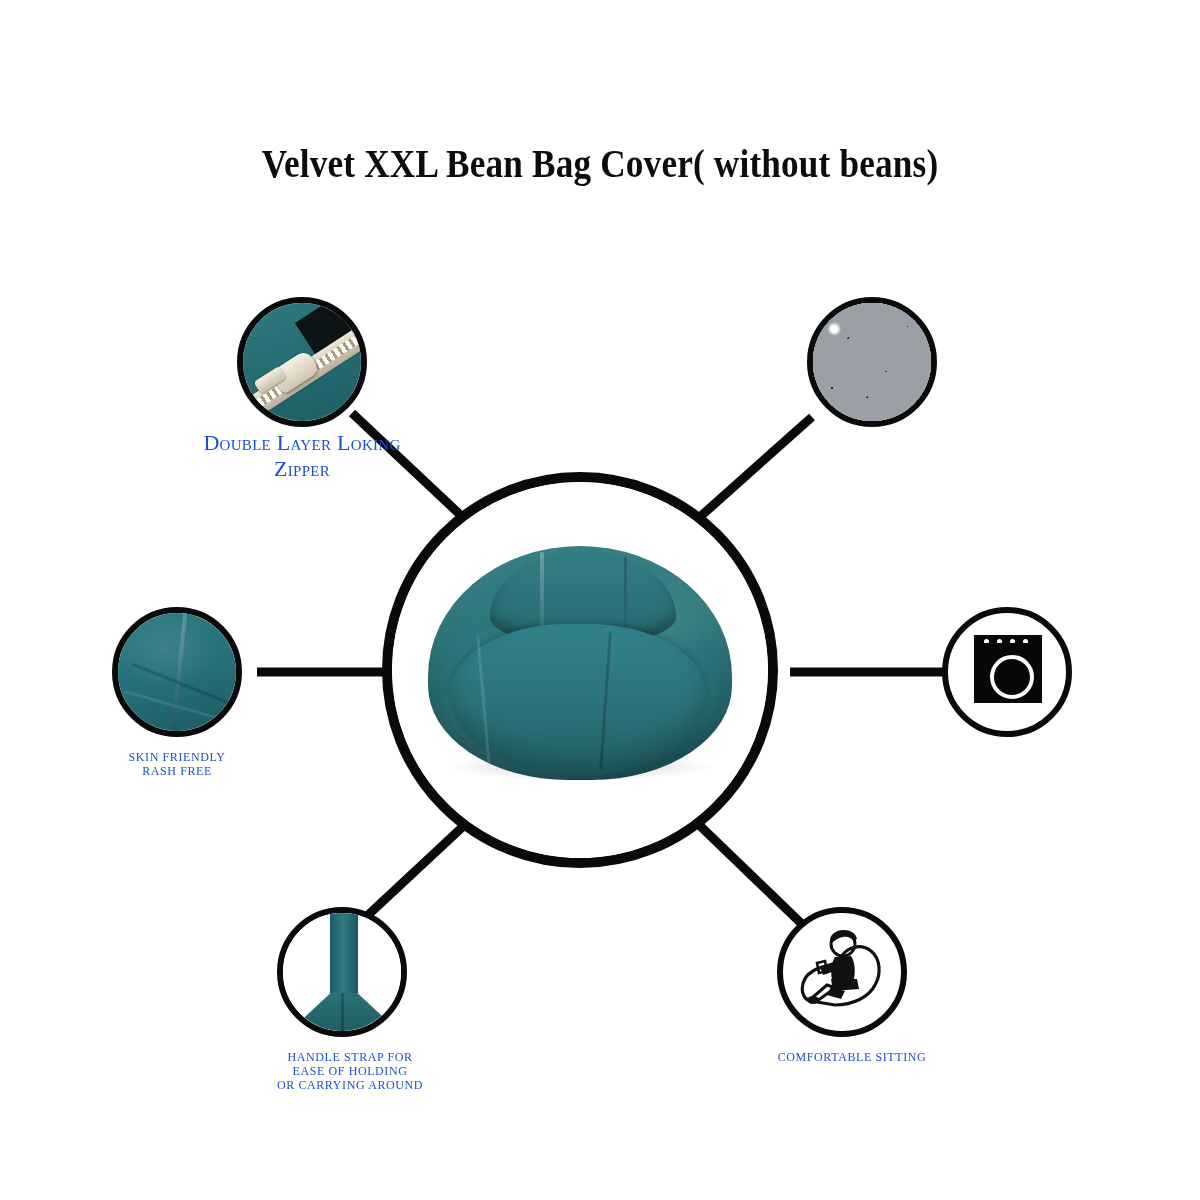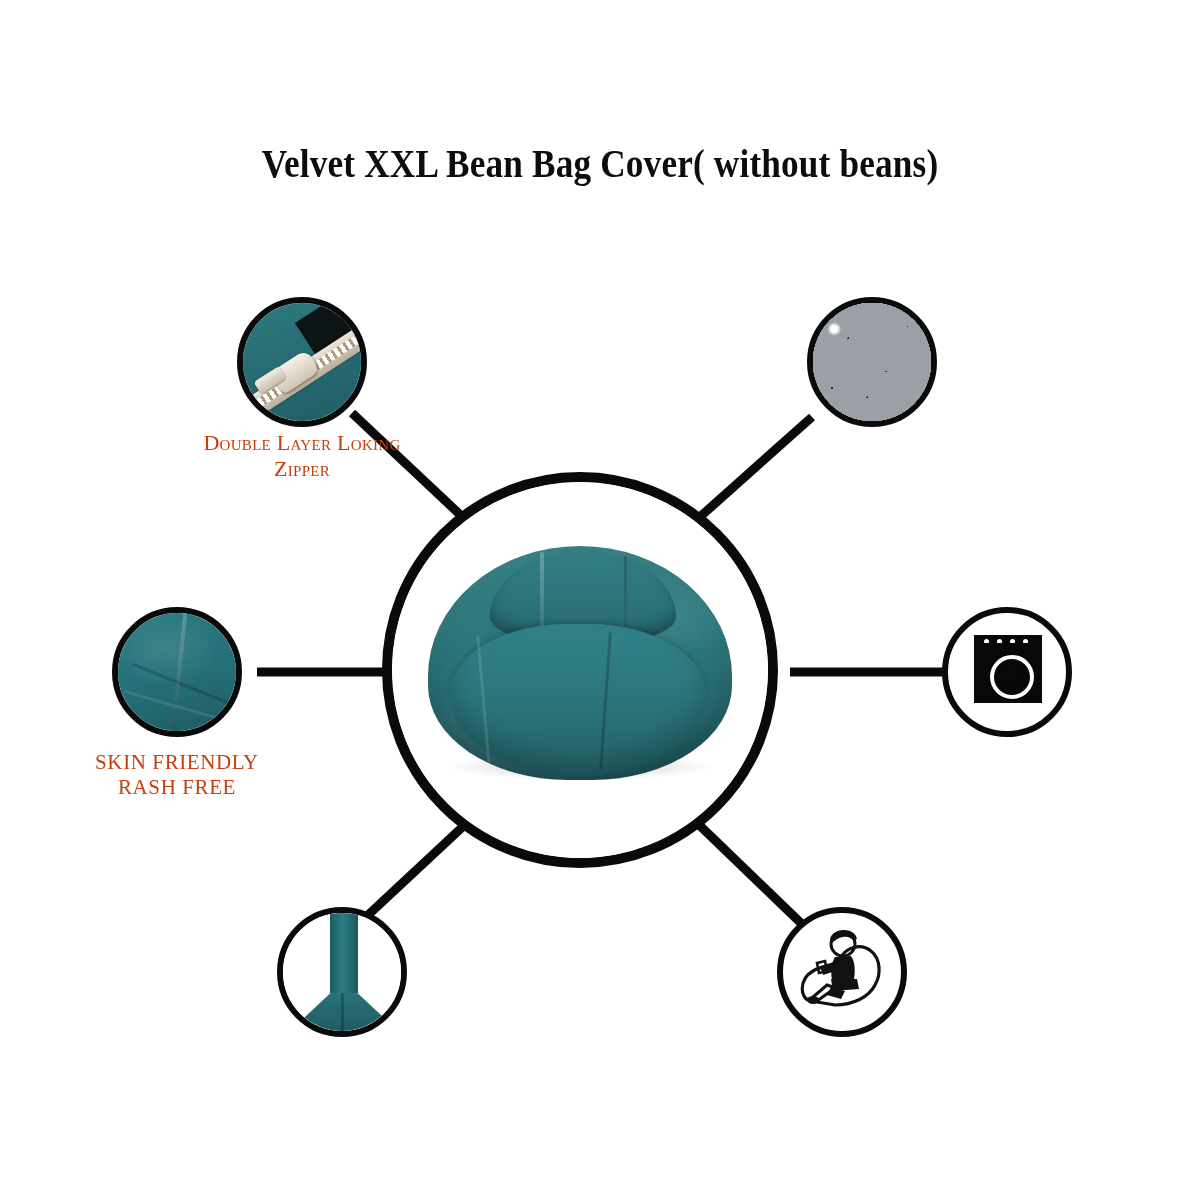--- a/index.html
+++ b/index.html
@@ -227,33 +227,33 @@
     background:rgba(0,0,0,.22);
   }
 
   
   .cs-wrap{position:absolute;inset:0;}
 
   
   .label{
     position:absolute;
     text-align:center;
-    color:#c2410c;
+    color:#1d4ed8;
     font-family:"Liberation Serif", serif;
     line-height:1.18;
     white-space:pre-line;
     z-index:6;
   }
   .label.smallcaps{
     font-variant:small-caps;
     font-size:22px;
     letter-spacing:.3px;
   }
   .label.caps{
-    font-size:21px;
+    font-size:12px;
     letter-spacing:.6px;
   }
 </style>
 </head>
 <body>
 
 <div id="stage">
 
   <div id="title">Velvet XXL Bean Bag Cover( without beans)</div>
 
@@ -323,20 +323,23 @@
     </div>
   </div>
 
   <div class="fcircle sz" style="left:277px;top:907px;">
     <div class="hs-bg">
       <div class="hs-skirt"></div>
       <div class="hs-strap"></div>
       <div class="hs-fold"></div>
     </div>
   </div>
+  <div class="label caps" style="left:230px;top:1050px;width:240px;">HANDLE STRAP FOR
+EASE OF HOLDING
+OR CARRYING AROUND</div>
 
   <div class="fcircle sz" style="left:777px;top:907px;">
     <svg class="cs-wrap" viewBox="0 0 118 118">
 
       <path d="M28 88 C16 86 16 66 30 58 C42 51 52 54 58 44 C64 34 78 30 88 38
                C98 46 98 62 92 72 C86 84 70 92 52 92 Z" fill="none" stroke="#111" stroke-width="3.2" stroke-linejoin="round"></path>
 
       <path d="M30 84 L44 72 L56 76" fill="none" stroke="#111" stroke-width="3"></path>
       <path d="M34 88 L48 78" fill="none" stroke="#111" stroke-width="3"></path>
 
@@ -351,14 +354,15 @@
       <ellipse cx="60" cy="31" rx="12" ry="12" fill="none" stroke="#111" stroke-width="3"></ellipse>
 
       <path d="M48 29 C48 18 72 16 73 28 C74 34 70 22 60 24 C52 25 49 32 48 29 Z" fill="#111"></path>
       <path d="M47 26 C50 14 72 14 74 26 L70 27 C67 20 53 20 50 27 Z" fill="#111"></path>
 
       <path d="M50 50 L38 56 L40 62 L52 58 Z" fill="#111"></path>
 
       <path d="M34 50 L42 48 L44 58 L36 60 Z" fill="none" stroke="#111" stroke-width="2.6"></path>
     </svg>
   </div>
+  <div class="label caps" style="left:712px;top:1050px;width:280px;">COMFORTABLE SITTING</div>
 
 </div>
 
 </body></html>

